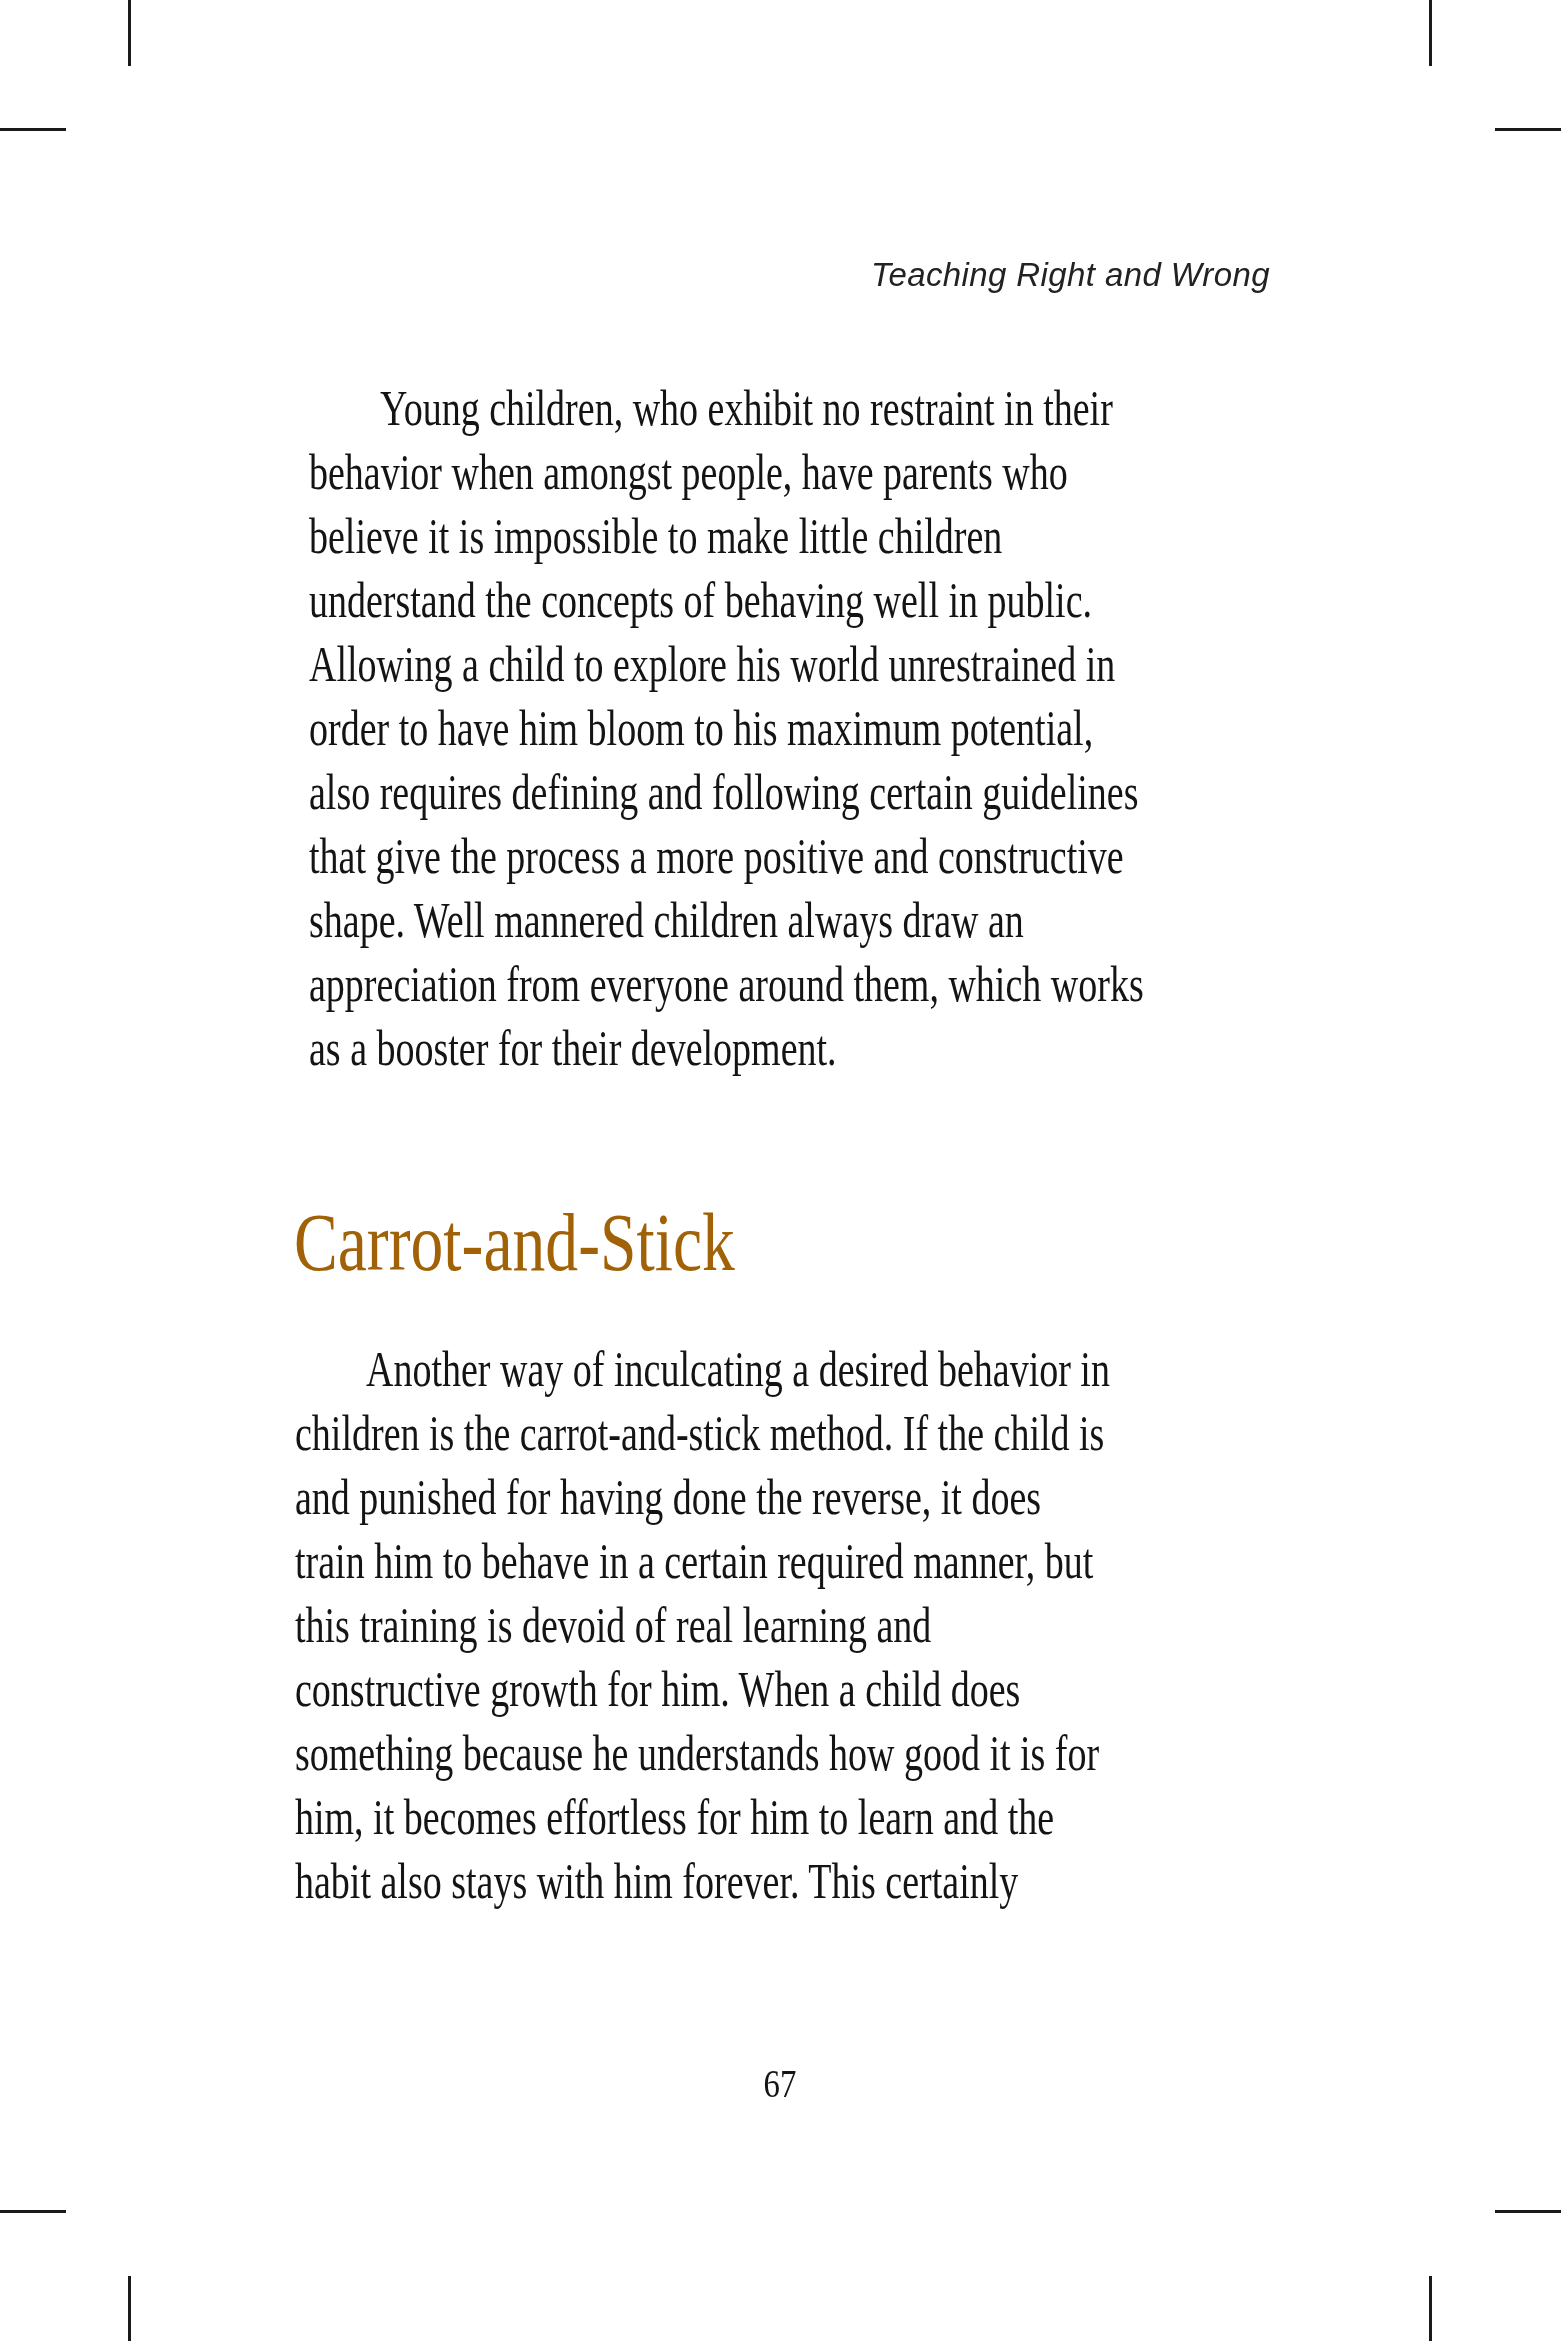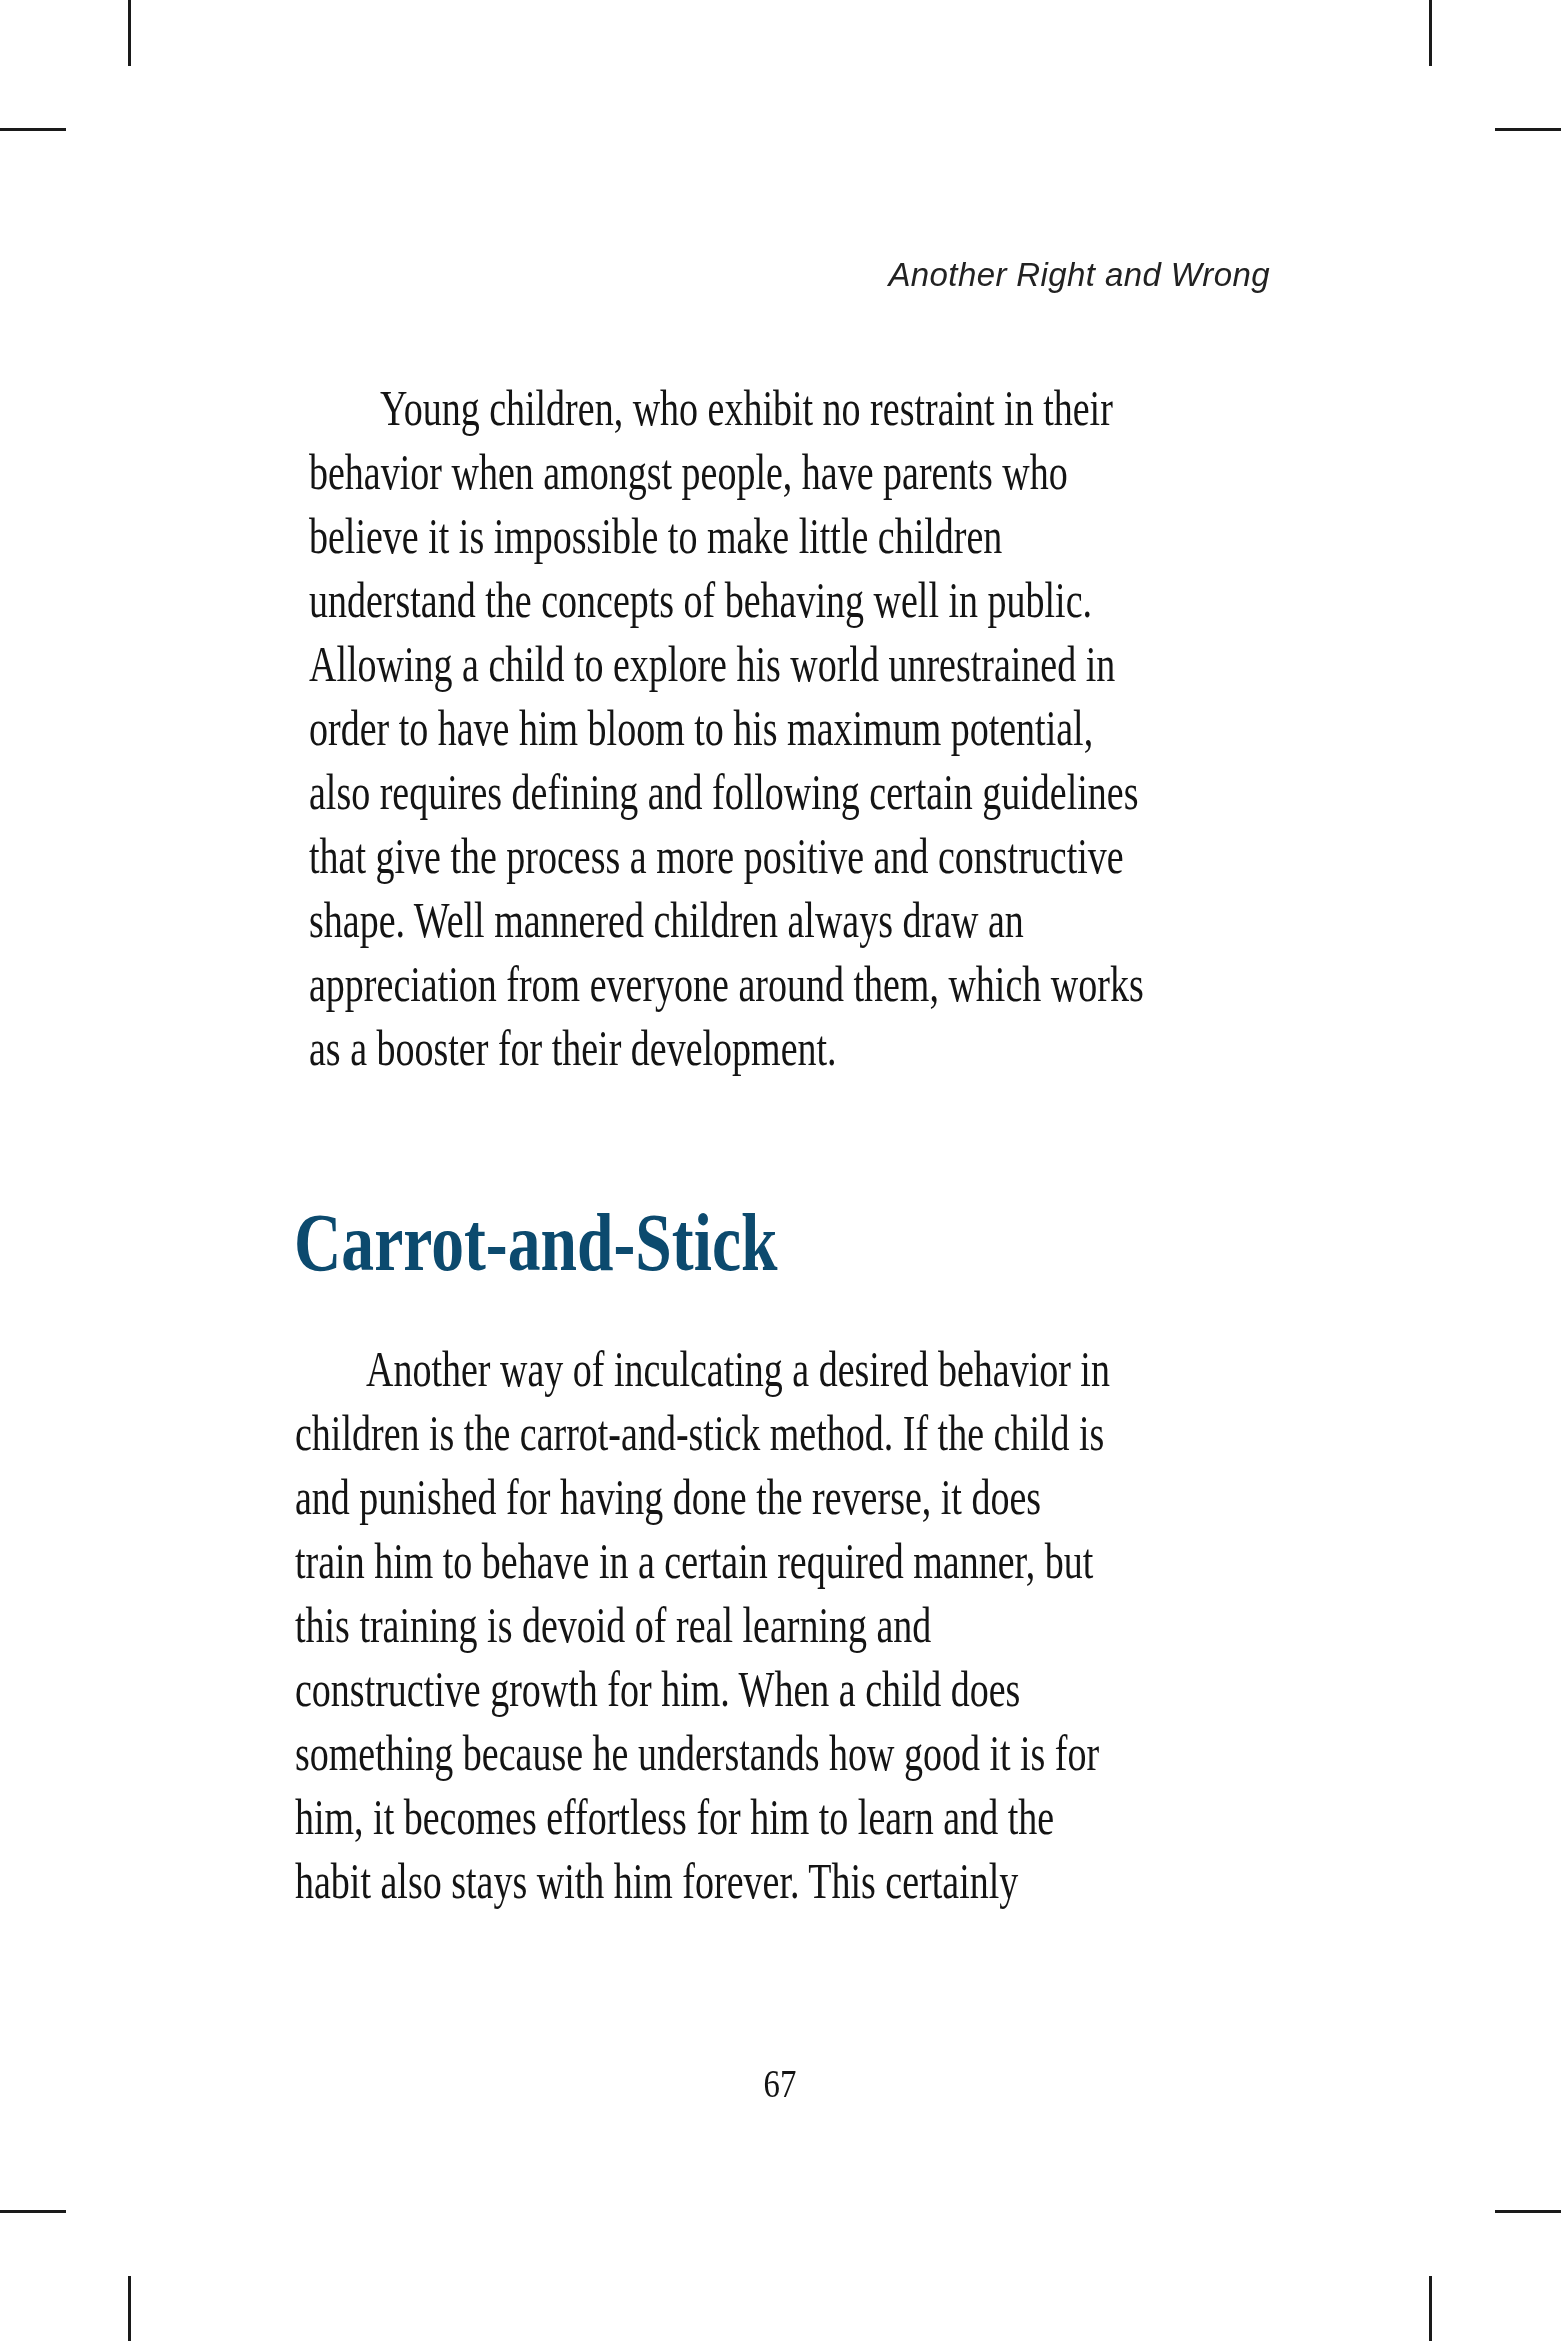--- a/index.html
+++ b/index.html
@@ -67,23 +67,23 @@
     transform-origin: 0 50%;
   }
   .line.first { padding-left: 71px; }
 
   
   .section-heading {
     position: absolute;
     left: 294px;
     top: 1202px;
     font-size: 82px;
-    font-weight: 700;
+    font-weight: 400;
     line-height: 1;
-    color: #0c4a6e;
+    color: #a16207;
     white-space: nowrap;
   }
   .section-heading > span {
     display: inline-block;
     transform: scaleX(0.8);
     transform-origin: 0 50%;
   }
 
   
   .page-number {
@@ -108,21 +108,21 @@
 
 <div class="crop v" id="crop-tl-v"></div>
 <div class="crop h" id="crop-tl-h"></div>
 <div class="crop v" id="crop-tr-v"></div>
 <div class="crop h" id="crop-tr-h"></div>
 <div class="crop h" id="crop-bl-h"></div>
 <div class="crop v" id="crop-bl-v"></div>
 <div class="crop h" id="crop-br-h"></div>
 <div class="crop v" id="crop-br-v"></div>
 
-<div class="running-header">Another Right and Wrong</div>
+<div class="running-header">Teaching Right and Wrong</div>
 
 <div class="body-block" id="paragraph-1">
   <div class="line first"><span>Young children, who exhibit no restraint in their</span></div>
   <div class="line"><span>behavior when amongst people, have parents who</span></div>
   <div class="line"><span>believe it is impossible to make little children</span></div>
   <div class="line"><span>understand the concepts of behaving well in public.</span></div>
   <div class="line"><span>Allowing a child to explore his world unrestrained in</span></div>
   <div class="line"><span>order to have him bloom to his maximum potential,</span></div>
   <div class="line"><span>also requires defining and following certain guidelines</span></div>
   <div class="line"><span>that give the process a more positive and constructive</span></div>

